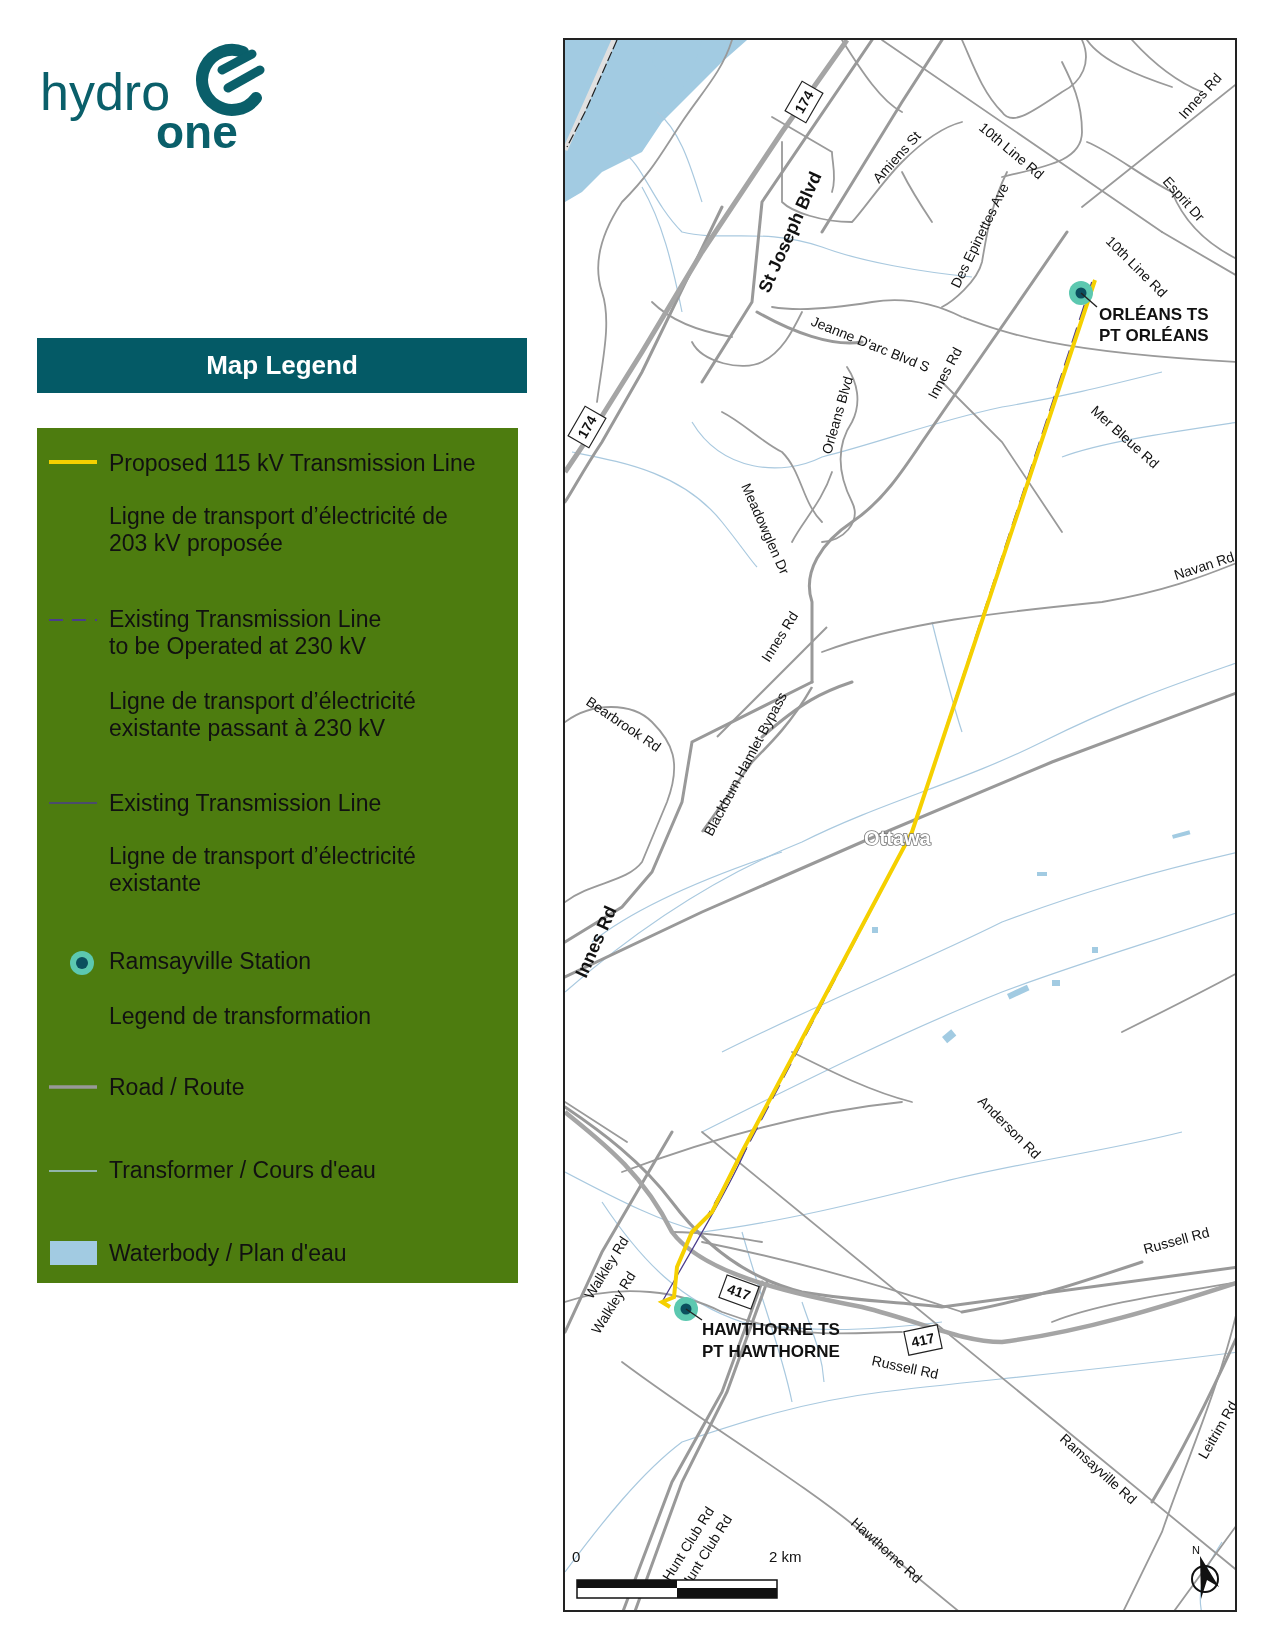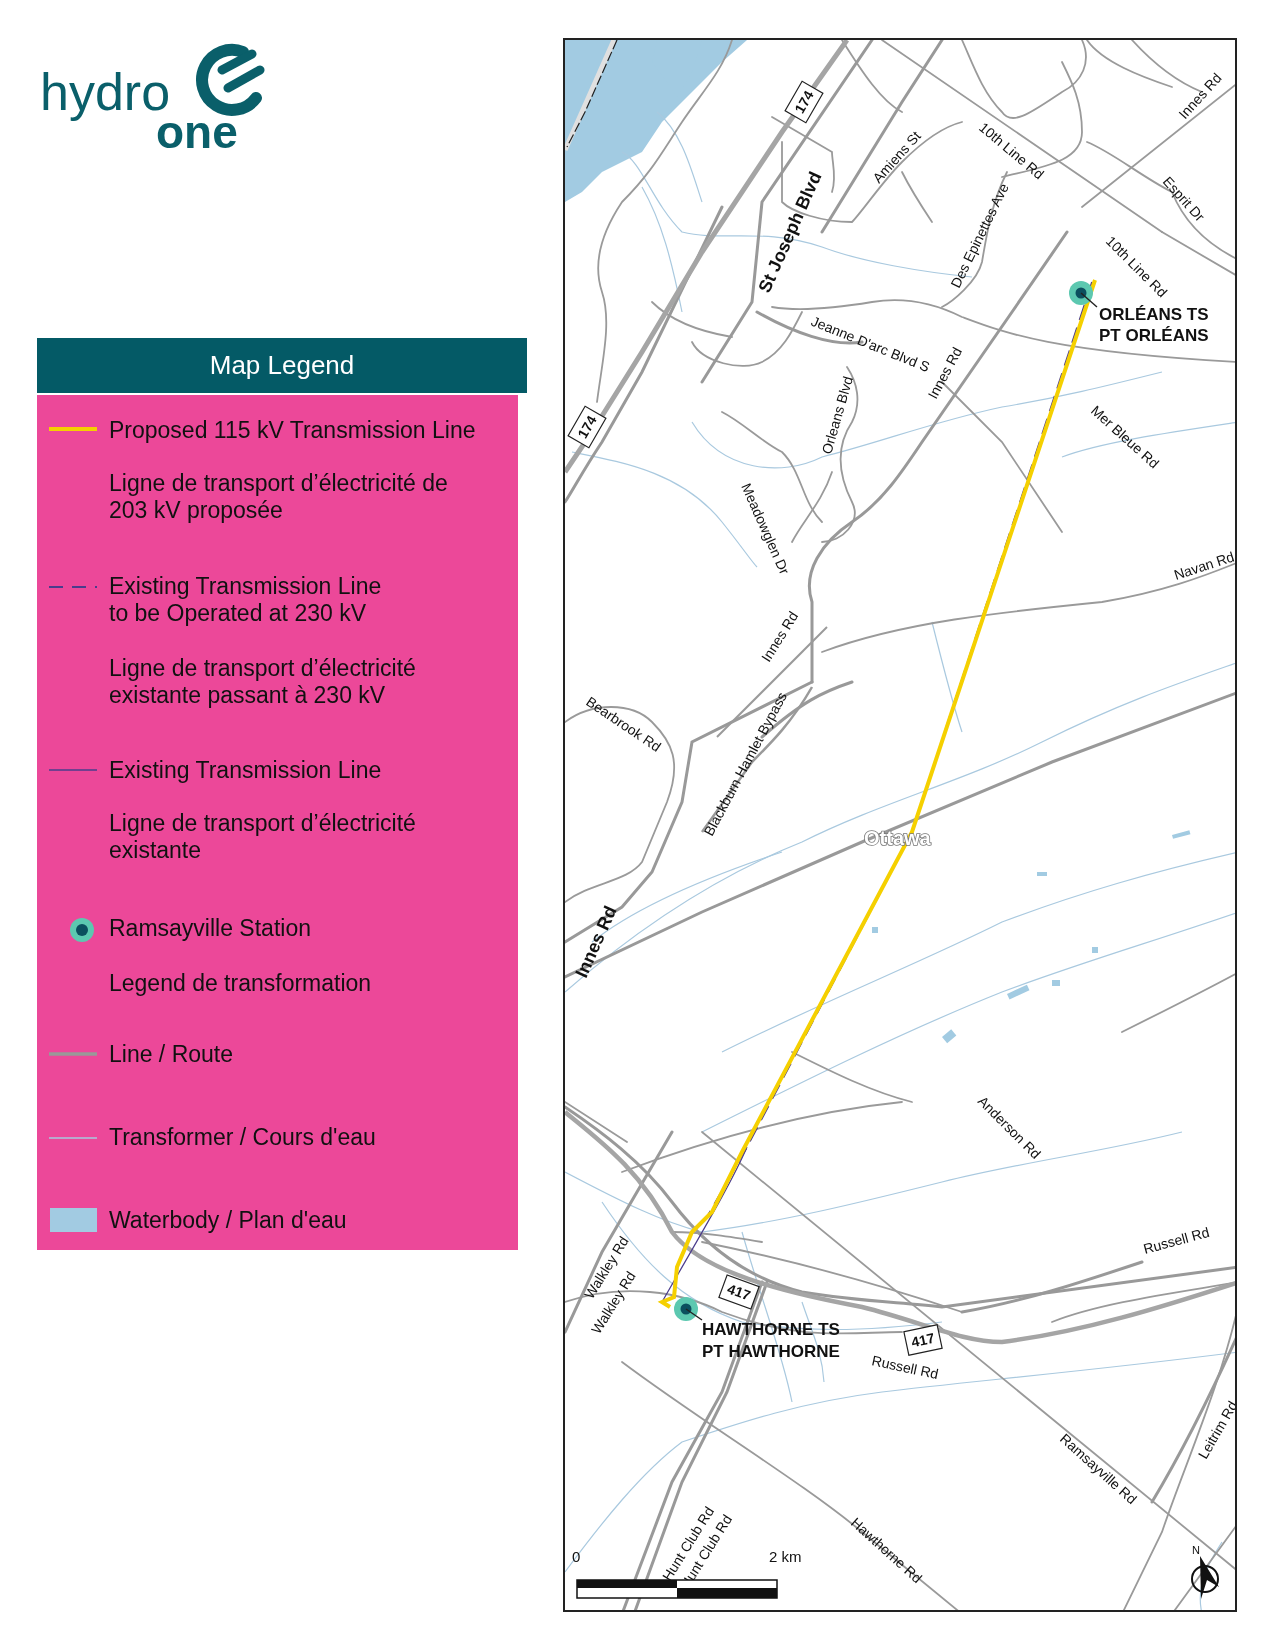--- a/index.html
+++ b/index.html
@@ -1,19 +1,19 @@
 <!DOCTYPE html>
 <html><head>
 <meta charset="utf-8">
 <style>
   html, body { margin:0; padding:0; background:#ffffff; }
   body { width:1275px; height:1650px; position:relative; overflow:hidden; font-family:"Liberation Sans", sans-serif; }
   .logo { position:absolute; left:38px; top:40px; width:230px; height:115px; }
-  .legend-header { position:absolute; left:37px; top:338px; width:490px; height:55px; background:#045a66; color:#fff; font-weight:normal; font-size:26px; display:flex; align-items:center; justify-content:center; }
-  .legend-panel { position:absolute; left:37px; top:395px; width:481px; height:855px; background:#ec4899; }
+  .legend-header { position:absolute; left:37px; top:338px; width:490px; height:55px; background:#045a66; color:#fff; font-weight:bold; font-size:26px; display:flex; align-items:center; justify-content:center; }
+  .legend-panel { position:absolute; left:37px; top:428px; width:481px; height:855px; background:#4d7c0f; }
   .legend-item { position:absolute; left:0; width:481px; }
   .legend-swatch { position:absolute; left:10px; width:50px; }
   .legend-text { position:absolute; left:72px; font-size:23px; line-height:27px; color:#111; white-space:pre-line; }
   .map-frame { position:absolute; left:563px; top:38px; width:674px; height:1574px; border:2px solid #222; box-sizing:border-box; overflow:hidden; background:#fff; }
   .map-svg { position:absolute; left:0; top:0; }
   .road-label { font-family:"Liberation Sans", sans-serif; font-size:14px; fill:#111; }
   .station-label { font-family:"Liberation Sans", sans-serif; font-size:17px; font-weight:bold; fill:#111; }
   .hwy-text { font-family:"Liberation Sans", sans-serif; font-size:14px; font-weight:bold; fill:#111; }
   .city-label { font-family:"Liberation Sans", sans-serif; font-size:20px; font-weight:bold; fill:#fff; stroke:#777; stroke-width:1.6px; paint-order:stroke; }
   .scale-text { font-family:"Liberation Sans", sans-serif; font-size:15px; fill:#111; }
@@ -71,21 +71,21 @@
         <circle cx="35" cy="15" r="6" fill="#0b4f5e"></circle>
       </svg>
     <div class="legend-text" style="top:520px">Ramsayville Station</div>
     <div class="legend-text" style="top:575px">Legend de transformation</div>
   </div>
 
   <div class="legend-item" style="top:0">
     <svg class="legend-swatch" style="top:656px" width="52" height="6">
         <line x1="2" y1="3" x2="50" y2="3" stroke="#999" stroke-width="3.5"></line>
       </svg>
-    <div class="legend-text" style="top:646px">Line / Route</div>
+    <div class="legend-text" style="top:646px">Road / Route</div>
   </div>
 
   <div class="legend-item" style="top:0">
     <svg class="legend-swatch" style="top:740px" width="52" height="6">
         <line x1="2" y1="3" x2="50" y2="3" stroke="#a9c9df" stroke-width="1.4"></line>
       </svg>
     <div class="legend-text" style="top:729px">Transformer / Cours d'eau</div>
   </div>
 
   <div class="legend-item" style="top:0">

